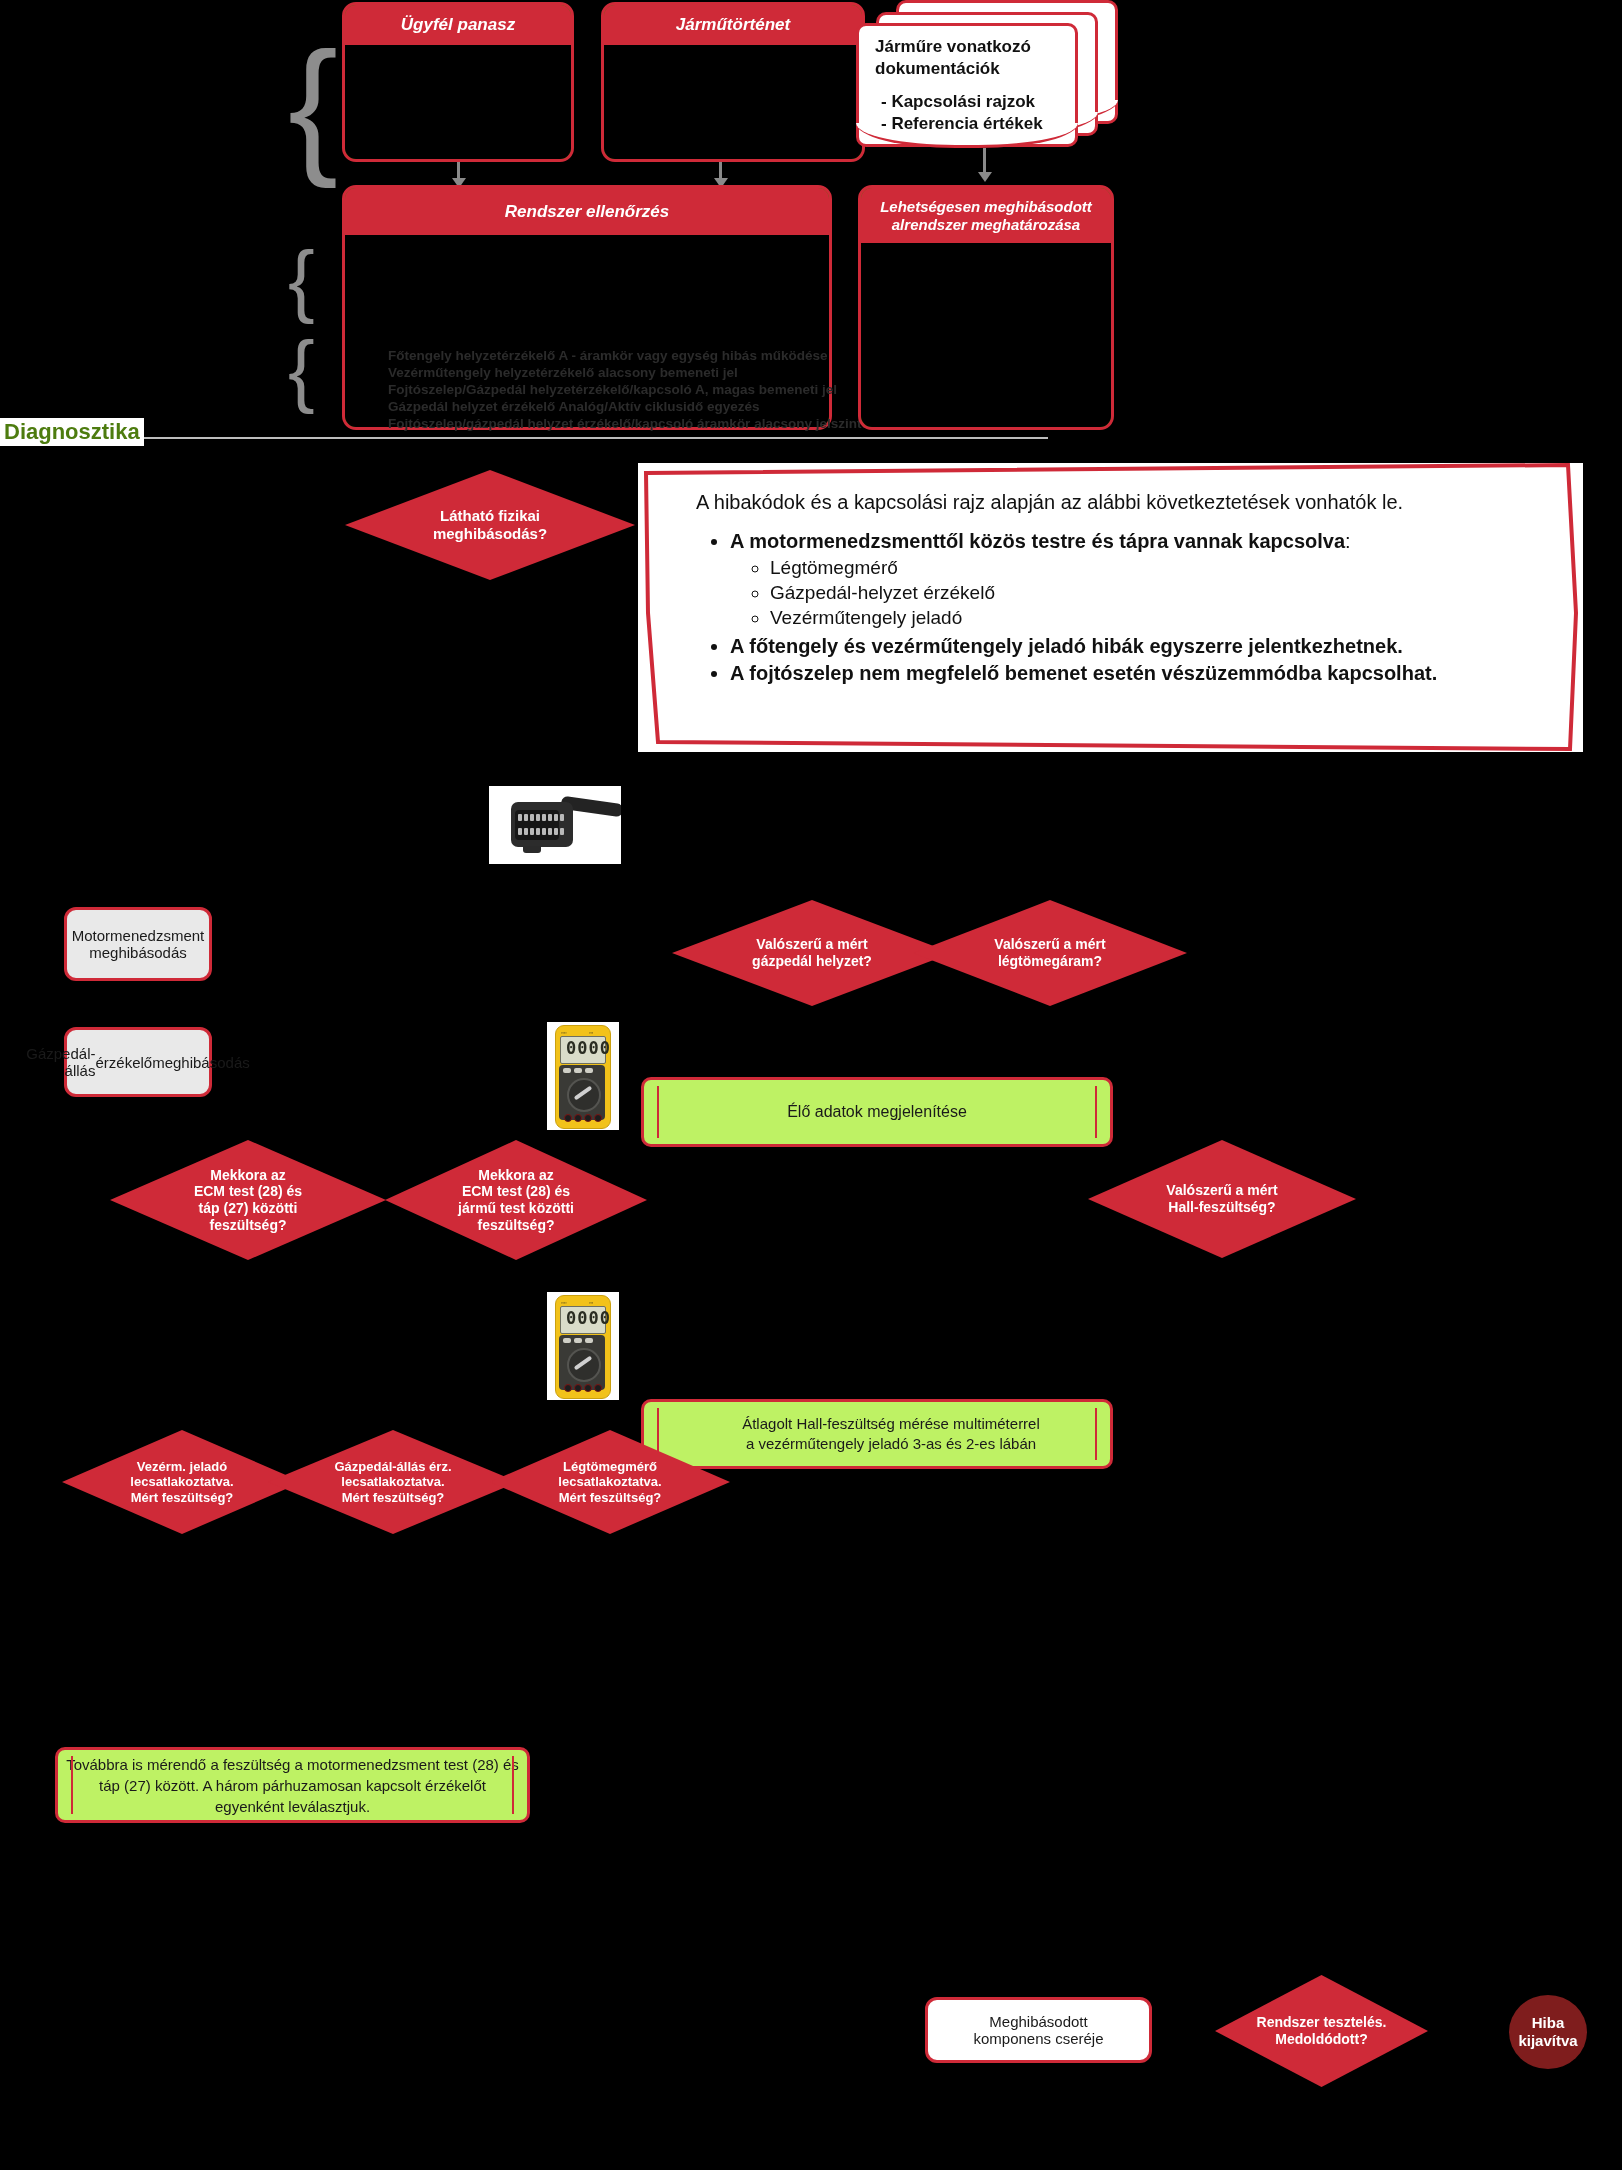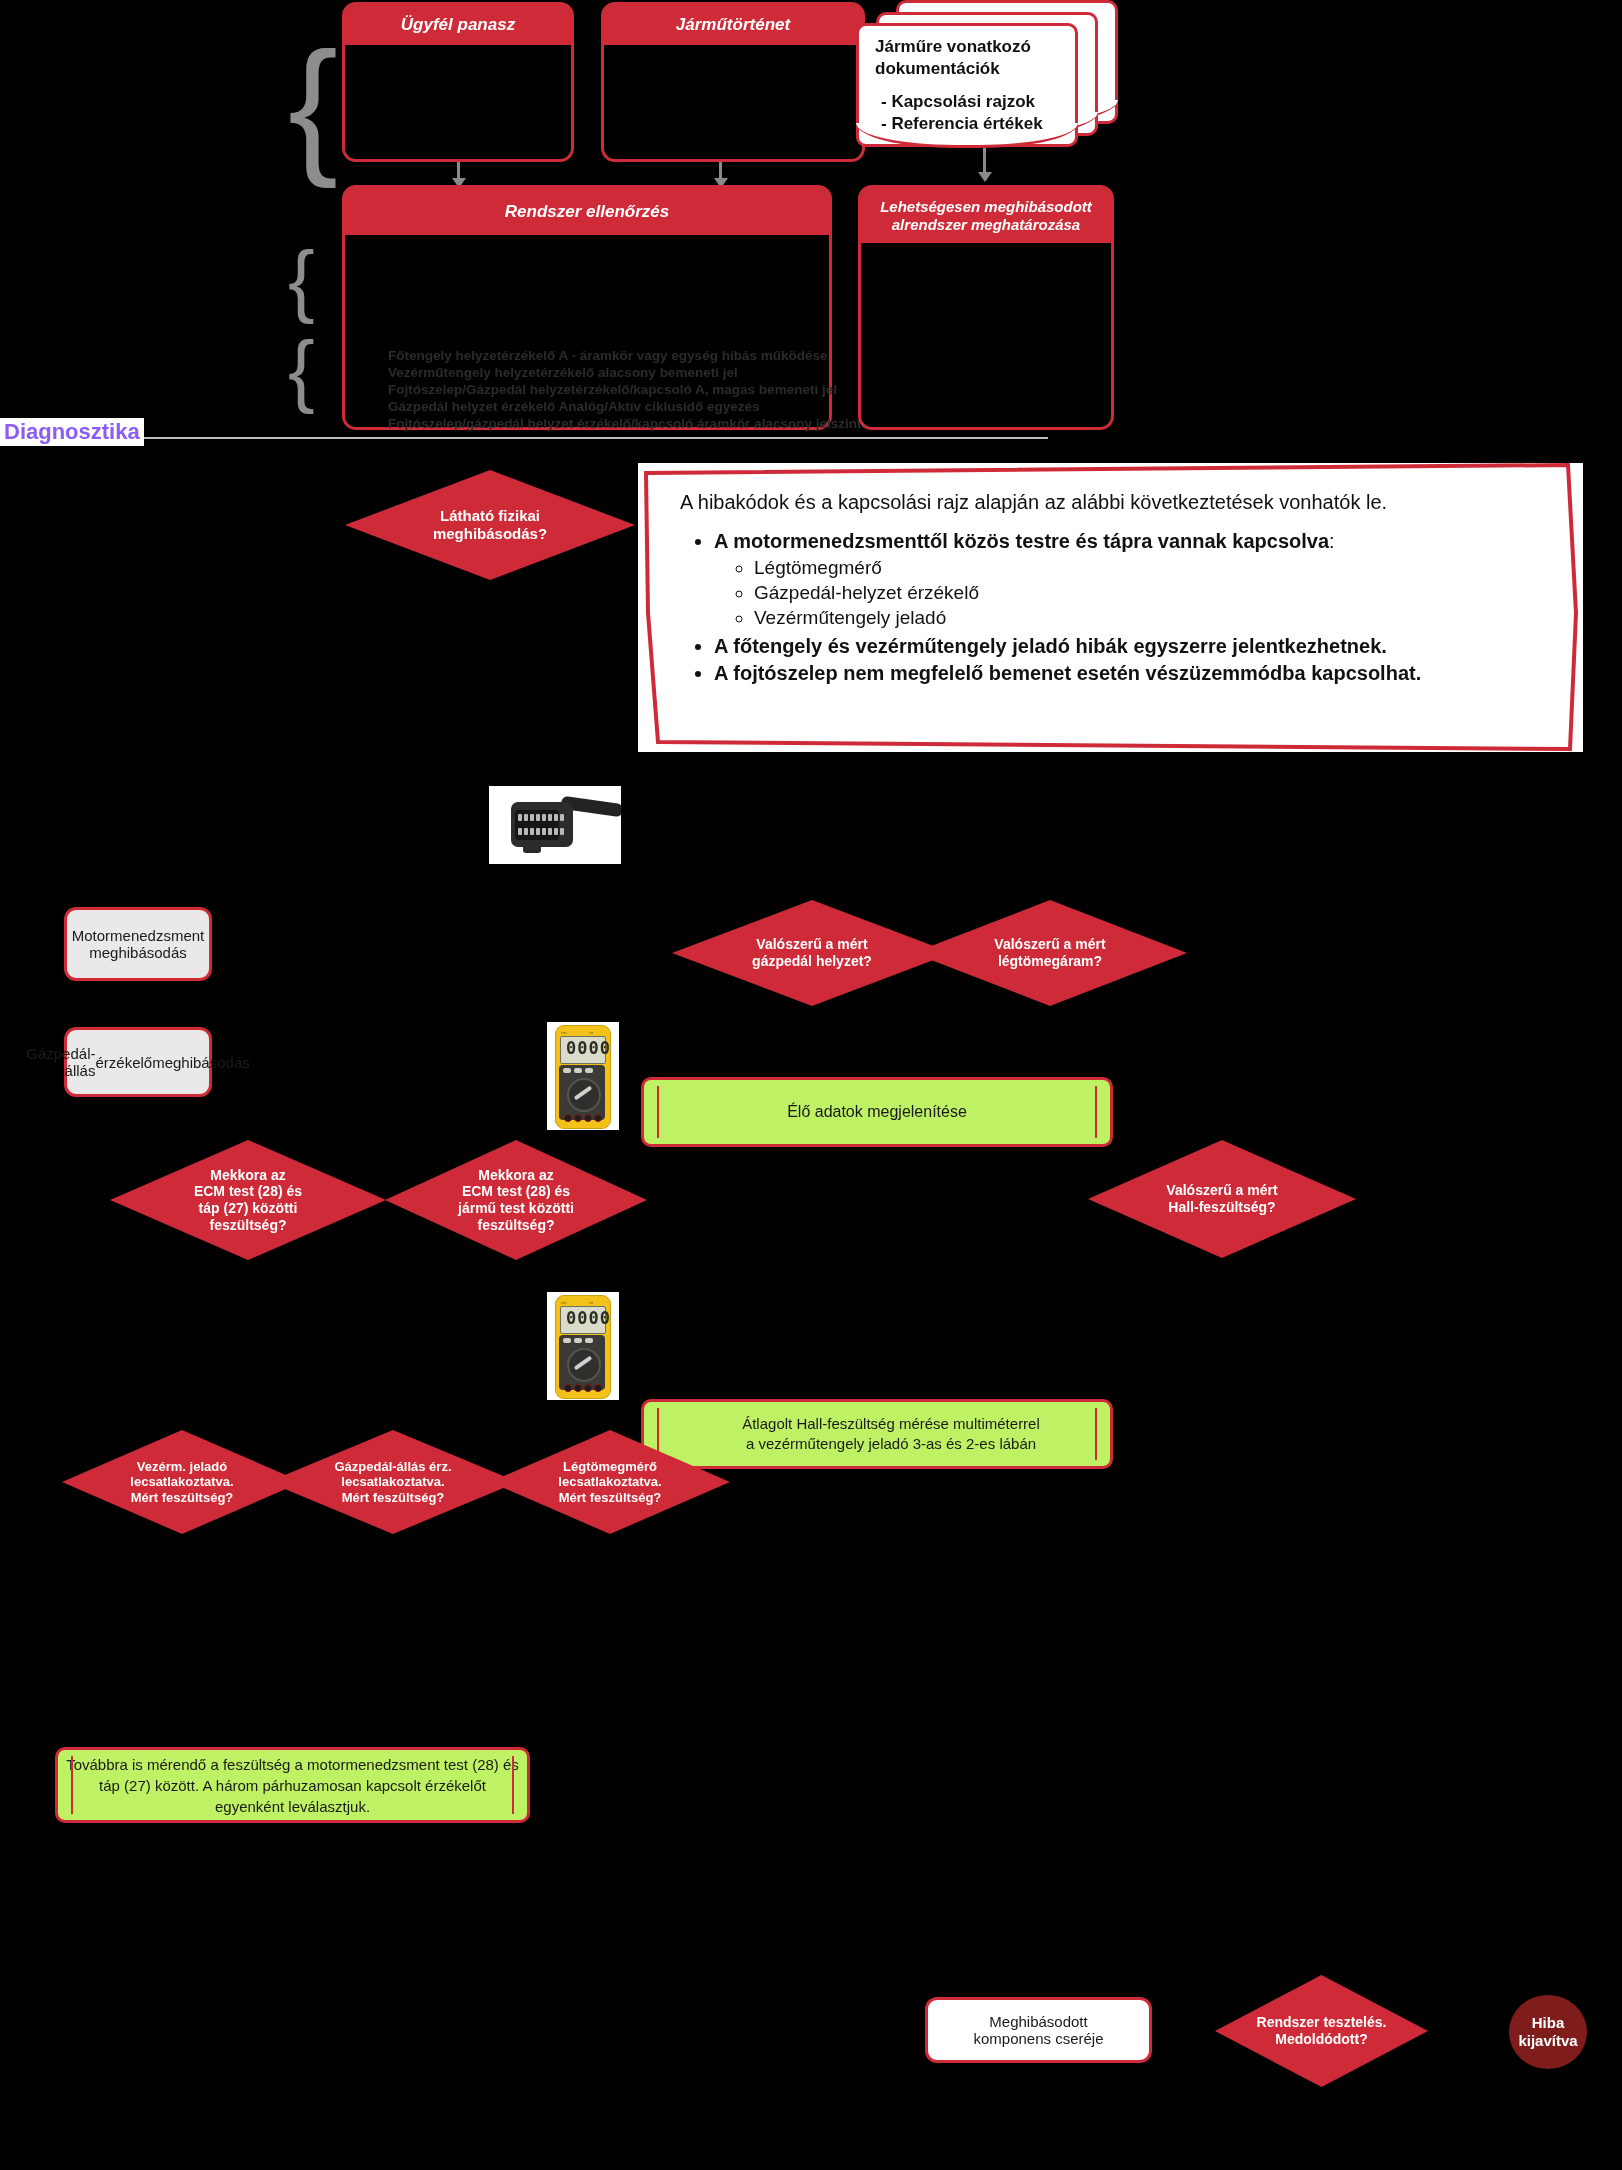--- a/index.html
+++ b/index.html
@@ -56,21 +56,21 @@
     border-left:2px solid #cf2a38;
   }
   .procbox:before{left:13px;}
   .procbox:after{right:13px;}
 
   
   .wavypanel{
     background:#fff;color:#111;position:relative;
     border:0;
   }
-  .wavypanel .inner{position:relative;z-index:2;padding:26px 34px 20px 42px;}
+  .wavypanel .inner{position:relative;z-index:2;padding:26px 34px 20px 58px;}
   .wp-edge{position:absolute;inset:0;z-index:1;}
 
   
   .diamond{
     position:absolute;display:flex;align-items:center;justify-content:center;
   }
   .diamond .dshape{
     position:absolute;inset:0;background:#cf2a38;
     clip-path:polygon(50% 0%,100% 50%,50% 100%,0% 50%);
     border-radius:6px;
@@ -94,21 +94,21 @@
     width:0;height:0;border-left:7px solid transparent;border-right:7px solid transparent;
     border-top:10px solid #8a8a8a;
   }
 
   
   .brace{position:absolute;color:#8d8d8d;font-weight:300;line-height:1;}
 
   
   .divider{position:absolute;height:2px;background:#bdbdbd;}
   .sectionlabel{
-    position:absolute;background:#fff;color:#8b5cf6;font-weight:bold;
+    position:absolute;background:#fff;color:#4d7c0f;font-weight:bold;
     font-size:22px;padding:1px 4px;white-space:nowrap;
   }
 
   
   .dtclist{position:absolute;}
   .dtclist div{
     color:#2b2b2b;font-weight:bold;font-size:13.5px;line-height:17px;
     white-space:nowrap;
   }
 

